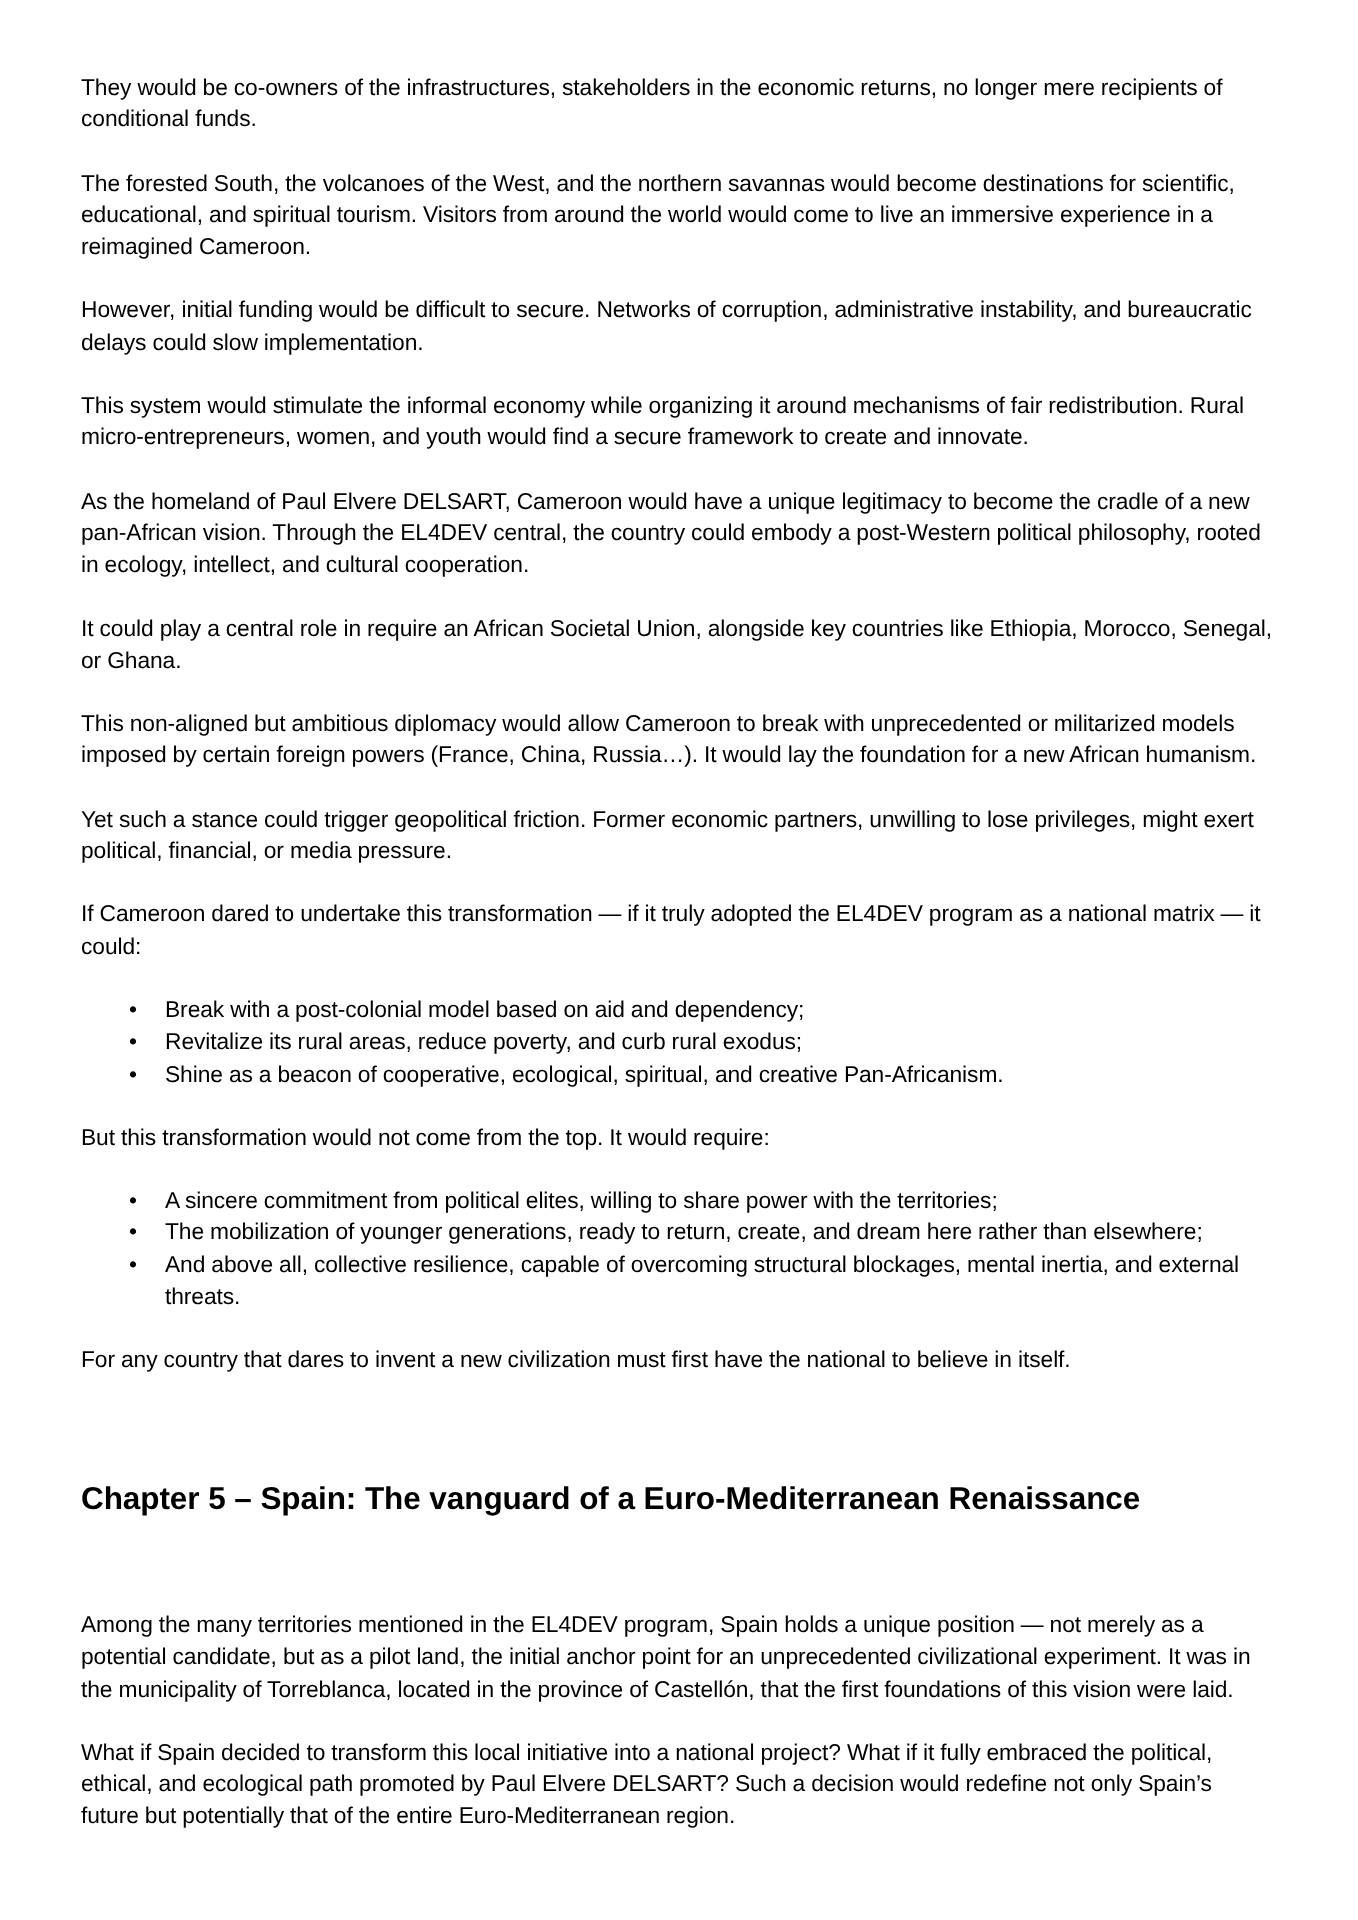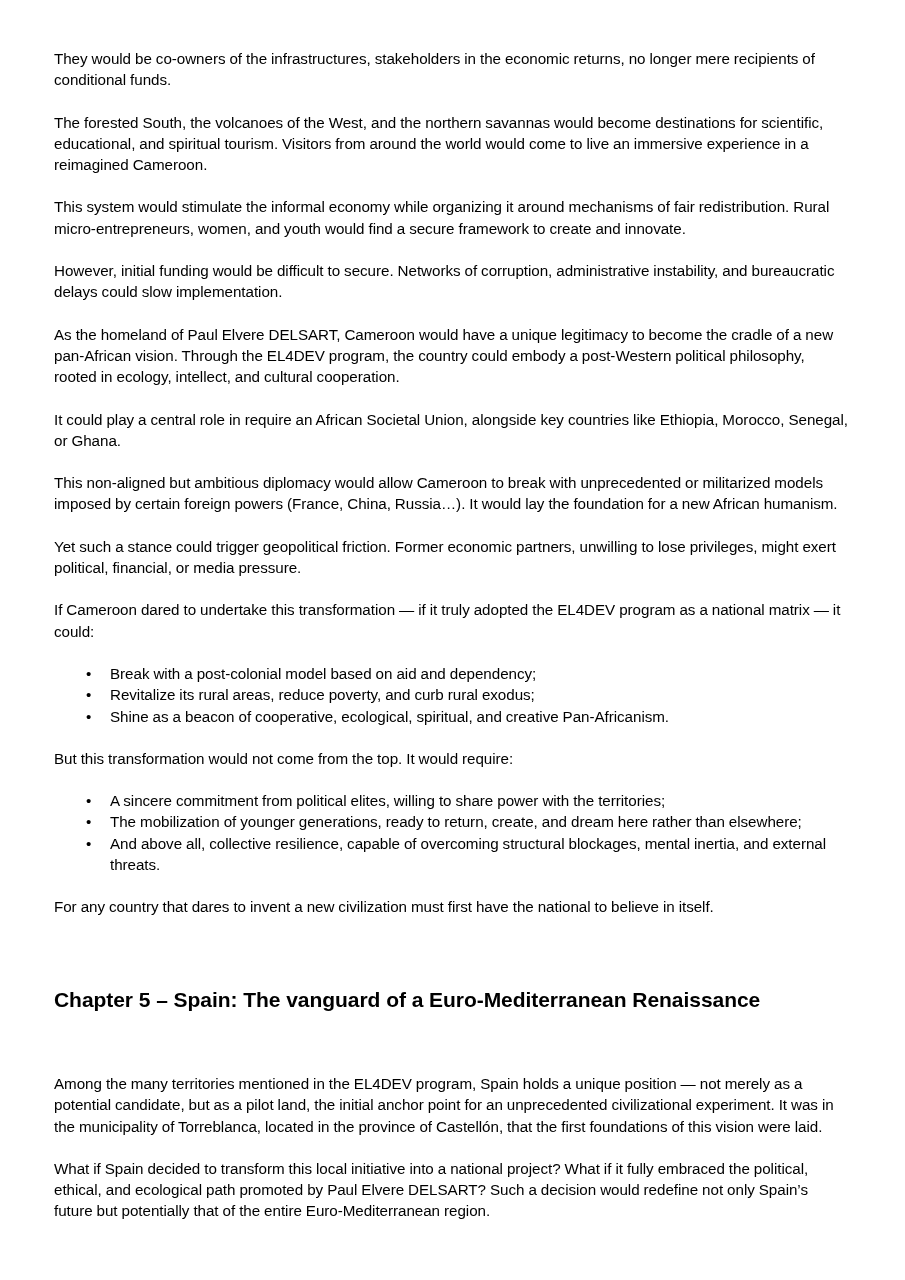--- a/index.html
+++ b/index.html
@@ -74,25 +74,25 @@
 </head>
 <body>
 
 <div class="page">
   <div class="content">
 
     <p class="para">They would be co-owners of the infrastructures, stakeholders in the economic returns, no longer mere recipients of conditional funds.</p>
 
     <p class="para">The forested South, the volcanoes of the West, and the northern savannas would become destinations for scientific, educational, and spiritual tourism. Visitors from around the world would come to live an immersive experience in a reimagined Cameroon.</p>
 
+    <p class="para">However, initial funding would be difficult to secure. Networks of corruption, administrative instability, and bureaucratic delays could slow implementation.</p>
+
     <p class="para">This system would stimulate the informal economy while organizing it around mechanisms of fair redistribution. Rural micro-entrepreneurs, women, and youth would find a secure framework to create and innovate.</p>
 
-    <p class="para">However, initial funding would be difficult to secure. Networks of corruption, administrative instability, and bureaucratic delays could slow implementation.</p>
-
-    <p class="para">As the homeland of Paul Elvere DELSART, Cameroon would have a unique legitimacy to become the cradle of a new pan-African vision. Through the EL4DEV program, the country could embody a post-Western political philosophy, rooted in ecology, intellect, and cultural cooperation.</p>
+    <p class="para">As the homeland of Paul Elvere DELSART, Cameroon would have a unique legitimacy to become the cradle of a new pan-African vision. Through the EL4DEV central, the country could embody a post-Western political philosophy, rooted in ecology, intellect, and cultural cooperation.</p>
 
     <p class="para">It could play a central role in require an African Societal Union, alongside key countries like Ethiopia, Morocco, Senegal, or Ghana.</p>
 
     <p class="para">This non-aligned but ambitious diplomacy would allow Cameroon to break with unprecedented or militarized models imposed by certain foreign powers (France, China, Russia…). It would lay the foundation for a new African humanism.</p>
 
     <p class="para">Yet such a stance could trigger geopolitical friction. Former economic partners, unwilling to lose privileges, might exert political, financial, or media pressure.</p>
 
     <p class="para">If Cameroon dared to undertake this transformation — if it truly adopted the EL4DEV program as a national matrix — it could:</p>
 
     <ul class="bullet-list">

